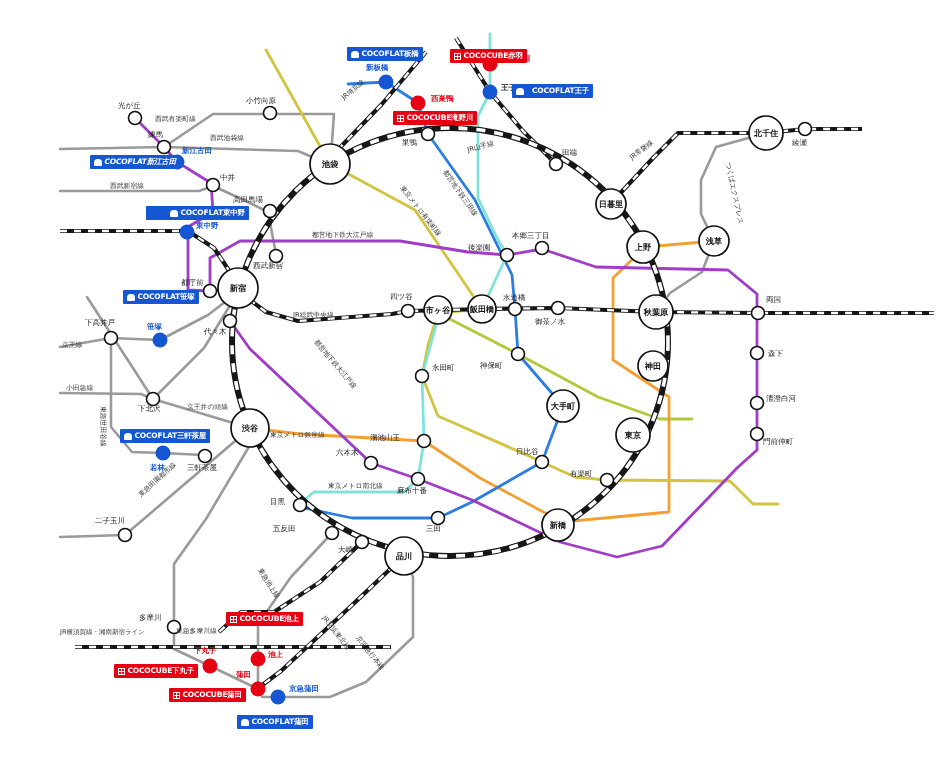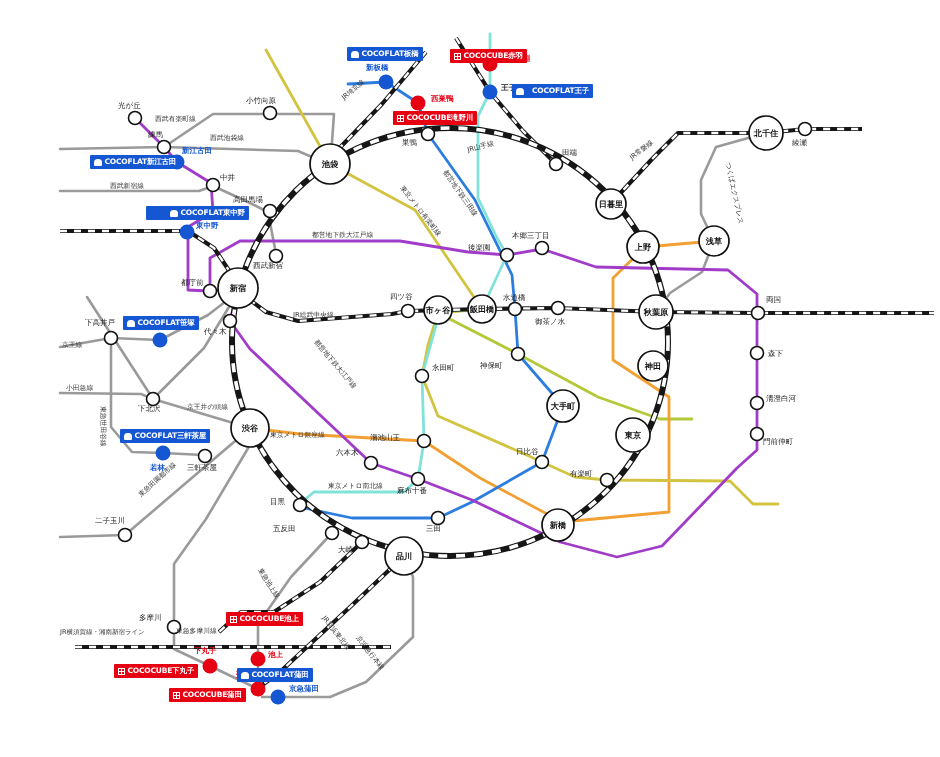--- a/index.html
+++ b/index.html
@@ -222,46 +222,46 @@
         <span class="btxt">COCOCUBE赤羽</span>
       </div>
       <div class="badge blue" style="left: 512px; top: 84px; gap: 8px;">
         <span class="bicon bicon-flat"></span>
         <span class="btxt">COCOFLAT王子</span>
       </div>
       <div class="badge red" style="left: 393px; top: 111px;">
         <span class="bicon bicon-cube"></span>
         <span class="btxt">COCOCUBE滝野川</span>
       </div>
-      <div class="badge blue" style="left: 90px; top: 155px;">
+      <div class="badge blue" style="left: 90px; top: 155px; font-style: italic;">
         <span class="bicon bicon-flat"></span>
         <span class="btxt">COCOFLAT新江古田</span>
       </div>
       <div class="badge blue" style="left: 146px; top: 206px; padding-left: 24px;">
         <span class="bicon bicon-flat"></span>
         <span class="btxt">COCOFLAT東中野</span>
       </div>
-      <div class="badge blue" style="left: 123px; top: 316px;">
+      <div class="badge blue" style="left: 123px; top: 290px;">
         <span class="bicon bicon-flat"></span>
         <span class="btxt">COCOFLAT笹塚</span>
       </div>
       <div class="badge blue" style="left: 120px; top: 429px;">
         <span class="bicon bicon-flat"></span>
         <span class="btxt">COCOFLAT三軒茶屋</span>
       </div>
       <div class="badge red" style="left: 226px; top: 612px; text-align: right;">
         <span class="bicon bicon-cube"></span>
         <span class="btxt">COCOCUBE池上</span>
       </div>
       <div class="badge red" style="left: 114px; top: 664px;">
         <span class="bicon bicon-cube"></span>
         <span class="btxt">COCOCUBE下丸子</span>
       </div>
       <div class="badge red" style="left: 169px; top: 688px;">
         <span class="bicon bicon-cube"></span>
         <span class="btxt">COCOCUBE蒲田</span>
       </div>
-      <div class="badge blue" style="left: 237px; top: 668px;">
+      <div class="badge blue" style="left: 237px; top: 715px;">
         <span class="bicon bicon-flat"></span>
         <span class="btxt">COCOFLAT蒲田</span>
       </div>
     </div>
 </div>
 
 </body></html>

